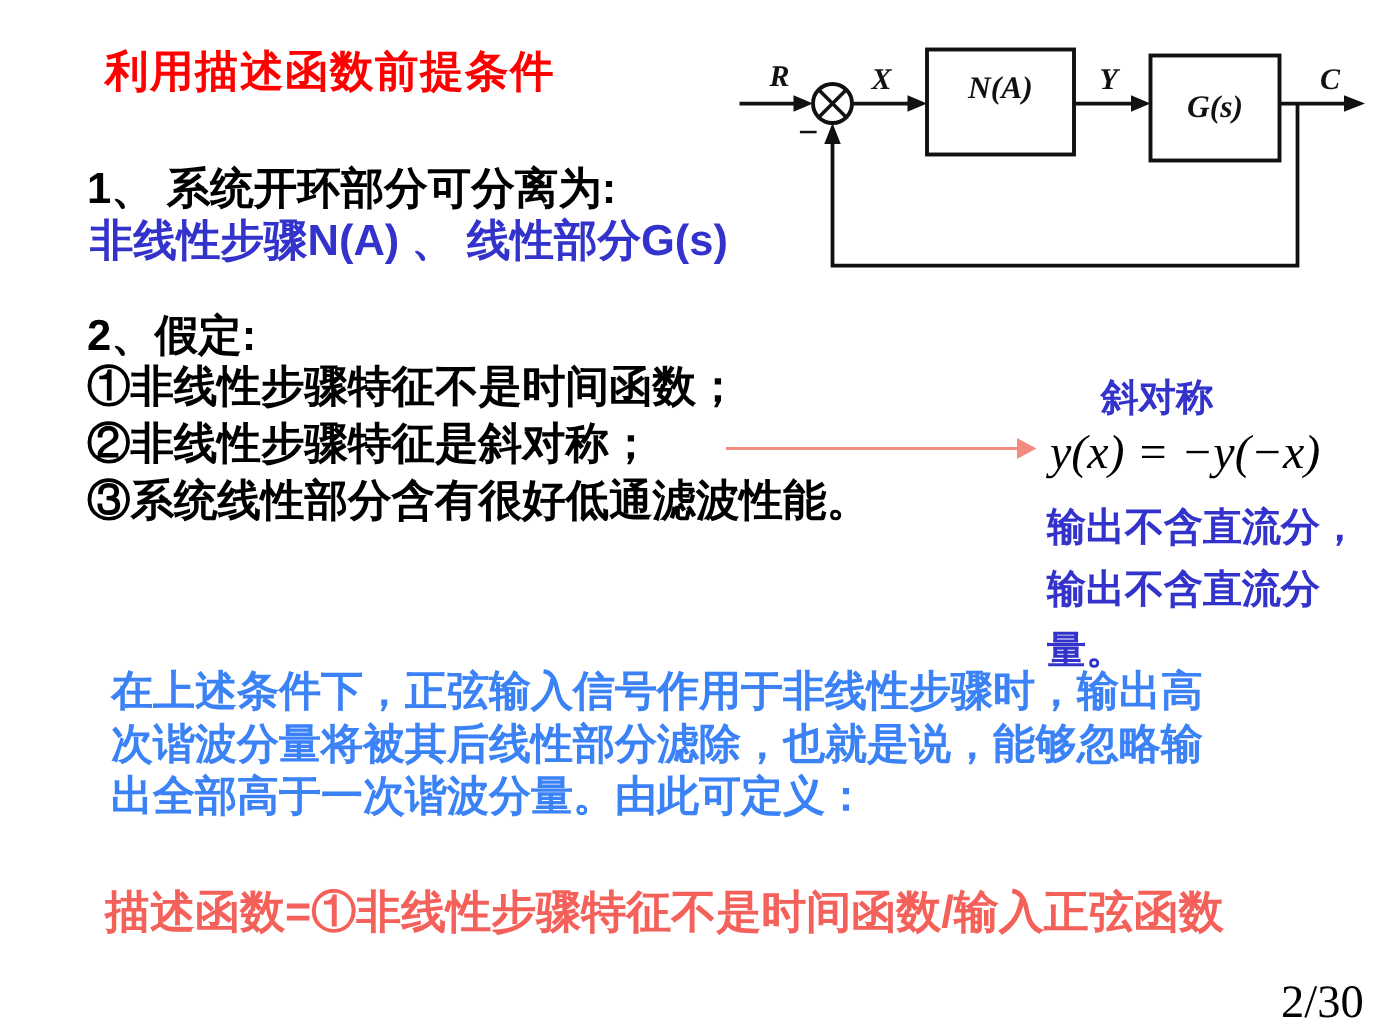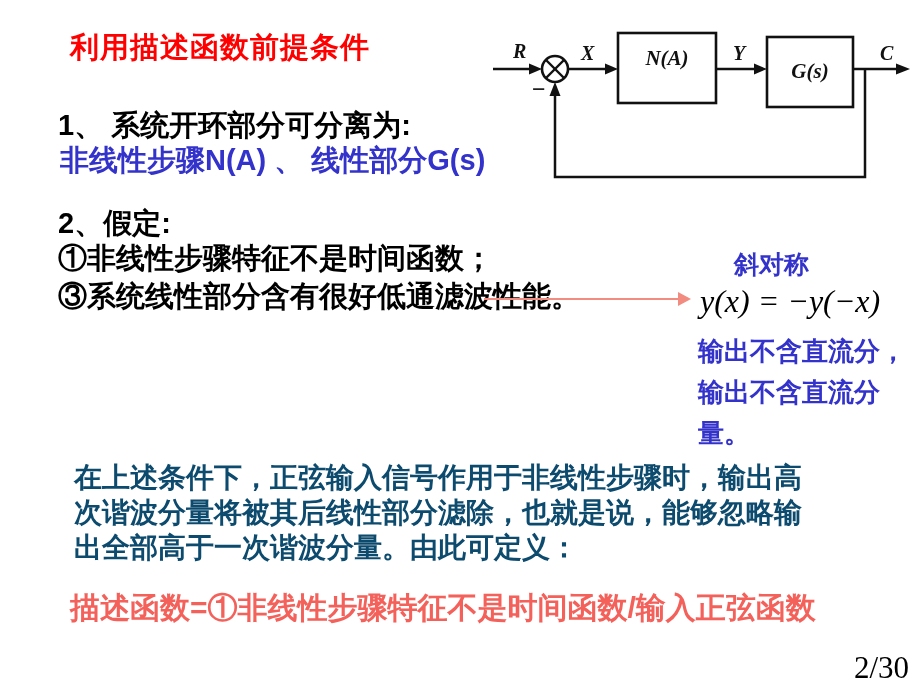--- a/index.html
+++ b/index.html
@@ -84,23 +84,23 @@
     white-space: nowrap;
   }
   .note {
     left: 666px; top: 331px;
     font-size: 26px; font-weight: bold;
     color: #3333cc; line-height: 41px;
     white-space: nowrap;
   }
 
   .paragraph {
-    left: 42px; top: 460px;
+    left: 42px; top: 443px;
     font-size: 28px; font-weight: bold;
-    line-height: 35px; color: #0c4a6e;
+    line-height: 35px; color: #3b82f6;
     white-space: nowrap;
   }
 
   .definition {
     left: 38px; top: 588px;
     font-size: 30px; font-weight: bold;
     color: #f4605a; white-space: nowrap;
   }
 
   .page-number {
@@ -115,20 +115,21 @@
 <div class="slide">
 
   <div class="abs title">利用描述函数前提条件</div>
 
   <div class="abs h-black point1-heading">1、 系统开环部分可分离为:</div>
   <div class="abs point1-detail">非线性步骤N(A) 、 线性部分G(s)</div>
 
   <div class="abs h-black point2-heading">2、假定:</div>
   <div class="abs point2-items">
     <div>①非线性步骤特征不是时间函数；</div>
+    <div>②非线性步骤特征是斜对称；</div>
     <div>③系统线性部分含有很好低通滤波性能。</div>
   </div>
 
   <div class="abs diagram">
     <svg width="432" height="168" viewBox="0 0 432 168">
 
       <line x1="3" y1="49" x2="40" y2="49" stroke="#111" stroke-width="2.5"></line>
       <polygon points="39,43.5 52,49 39,54.5" fill="#111"></polygon>
 
       <circle cx="65" cy="49" r="13" fill="#ffffff" stroke="#111" stroke-width="2.6"></circle>

